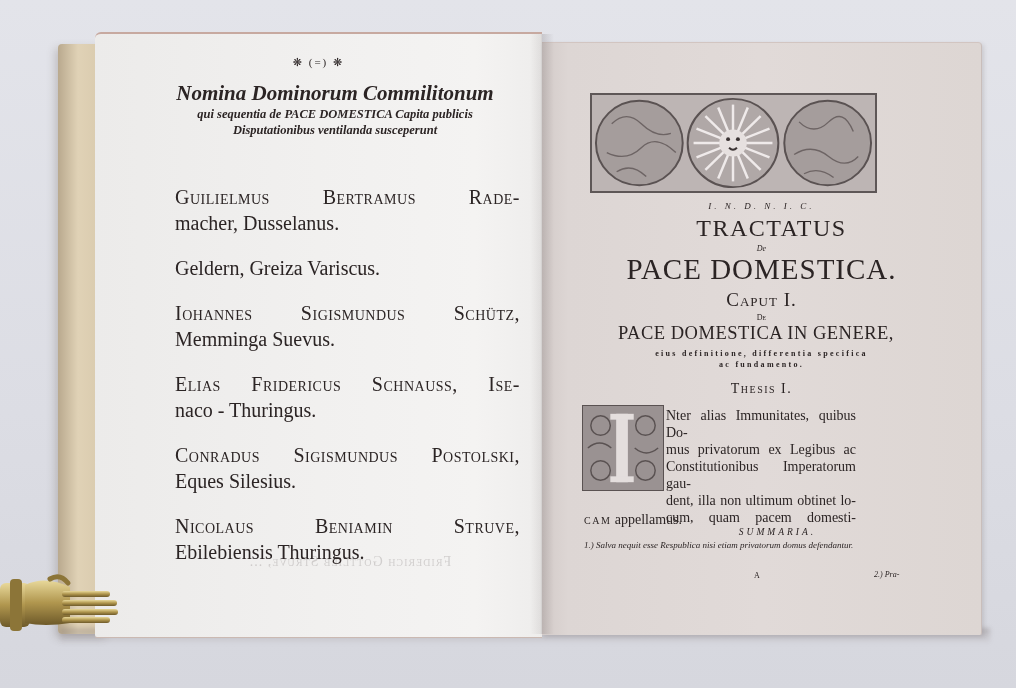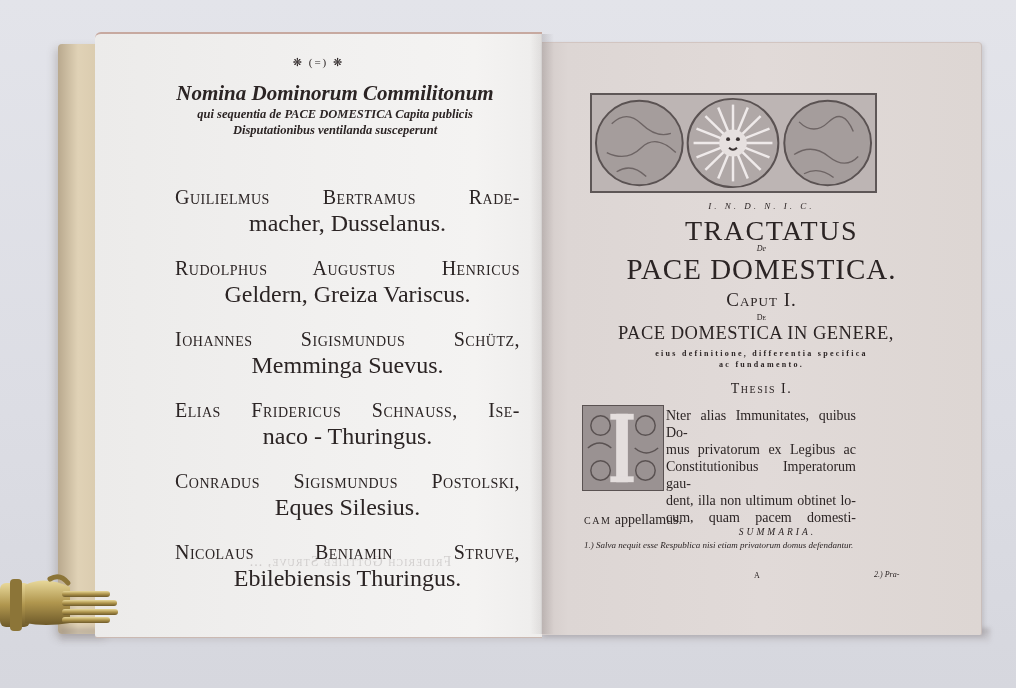--- a/index.html
+++ b/index.html
@@ -62,39 +62,39 @@
     .subtitle-italic {
       position: absolute; left: 70px; width: 340px; top: 72px;
       font-style: italic; font-weight: bold; font-size: 12.5px; line-height: 16px;
     }
     .names { position: absolute; left: 80px; width: 345px; top: 150px; }
     .name-entry { margin-bottom: 19px; }
     .name-line1 {
       font-size: 20px; line-height: 26px; text-align: justify;
       text-align-last: justify; font-variant: small-caps; letter-spacing: 0.5px;
     }
-    .name-line2 { font-size: 24px; line-height: 26px; text-align: center; }
+    .name-line2 { font-size: 20px; line-height: 26px; text-align: left; }
     .showthrough {
       position: absolute; left: 90px; width: 330px; top: 520px;
       font-size: 14px; color: rgba(90,80,80,0.22); text-align: center;
       transform: scaleX(-1); letter-spacing: 1px; font-variant: small-caps;
     }
 
     
     .headpiece {
       position: absolute; left: 48px; top: 50px; width: 287px; height: 100px;
       background: #c9c2c1;
       border: 2px solid #5e5757;
       box-sizing: border-box;
       overflow: hidden;
     }
     .headpiece svg { width: 100%; height: 100%; display: block; }
 
     .r-abbrev { position: absolute; left: 0; right: 0; top: 158px; font-size: 9px; font-style: italic; letter-spacing: 3px; }
-    .r-tractatus { position: absolute; left: 0; right: 16px; top: 172px; font-size: 28px; letter-spacing: 1.5px; padding-left: 36px; }
+    .r-tractatus { position: absolute; left: 0; right: 16px; top: 172px; font-size: 24px; letter-spacing: 1.5px; padding-left: 36px; }
     .r-de1 { position: absolute; left: 0; right: 0; top: 201px; font-size: 8px; font-style: italic; }
     .r-pace { position: absolute; left: 0; right: 0; top: 210px; font-size: 29px; letter-spacing: 1px; }
     .r-caput { position: absolute; left: 0; right: 0; top: 246px; font-size: 19px; font-variant: small-caps; letter-spacing: 1px; }
     .r-de2 { position: absolute; left: 0; right: 0; top: 270px; font-size: 8px; font-variant: small-caps; }
     .r-genere { position: absolute; left: 13px; right: 24px; top: 280px; font-size: 18.5px; letter-spacing: 0.5px; }
     .r-sub1 { position: absolute; left: 0; right: 0; top: 306px; font-size: 8px; letter-spacing: 2.3px; font-weight: bold; }
     .r-sub2 { position: absolute; left: 0; right: 0; top: 317px; font-size: 8px; letter-spacing: 2.3px; font-weight: bold; }
     .r-thesis { position: absolute; left: 0; right: 0; top: 338px; font-size: 14px; font-variant: small-caps; letter-spacing: 1.5px; }
 
     .initial {
@@ -136,21 +136,20 @@
     <div class="pagenum center ink">❋ (=) ❋</div>
     <div class="title-italic center ink">Nomina Dominorum Commilitonum</div>
     <div class="subtitle-italic center ink">qui sequentia de PACE DOMESTICA Capita publicis Disputationibus ventilanda susceperunt</div>
 
     <div class="names ink">
       <div class="name-entry">
         <div class="name-line1">Guilielmus Bertramus Rade-</div>
         <div class="name-line2">macher, Dusselanus.</div>
       </div>
       <div class="name-entry">
-        <div class="name-line1">Rudolphus Augustus Henricus</div>
         <div class="name-line2">Geldern, Greiza Variscus.</div>
       </div>
       <div class="name-entry">
         <div class="name-line1">Iohannes Sigismundus Schütz,</div>
         <div class="name-line2">Memminga Suevus.</div>
       </div>
       <div class="name-entry">
         <div class="name-line1">Elias Fridericus Schnauss, Ise-</div>
         <div class="name-line2">naco - Thuringus.</div>
       </div>

